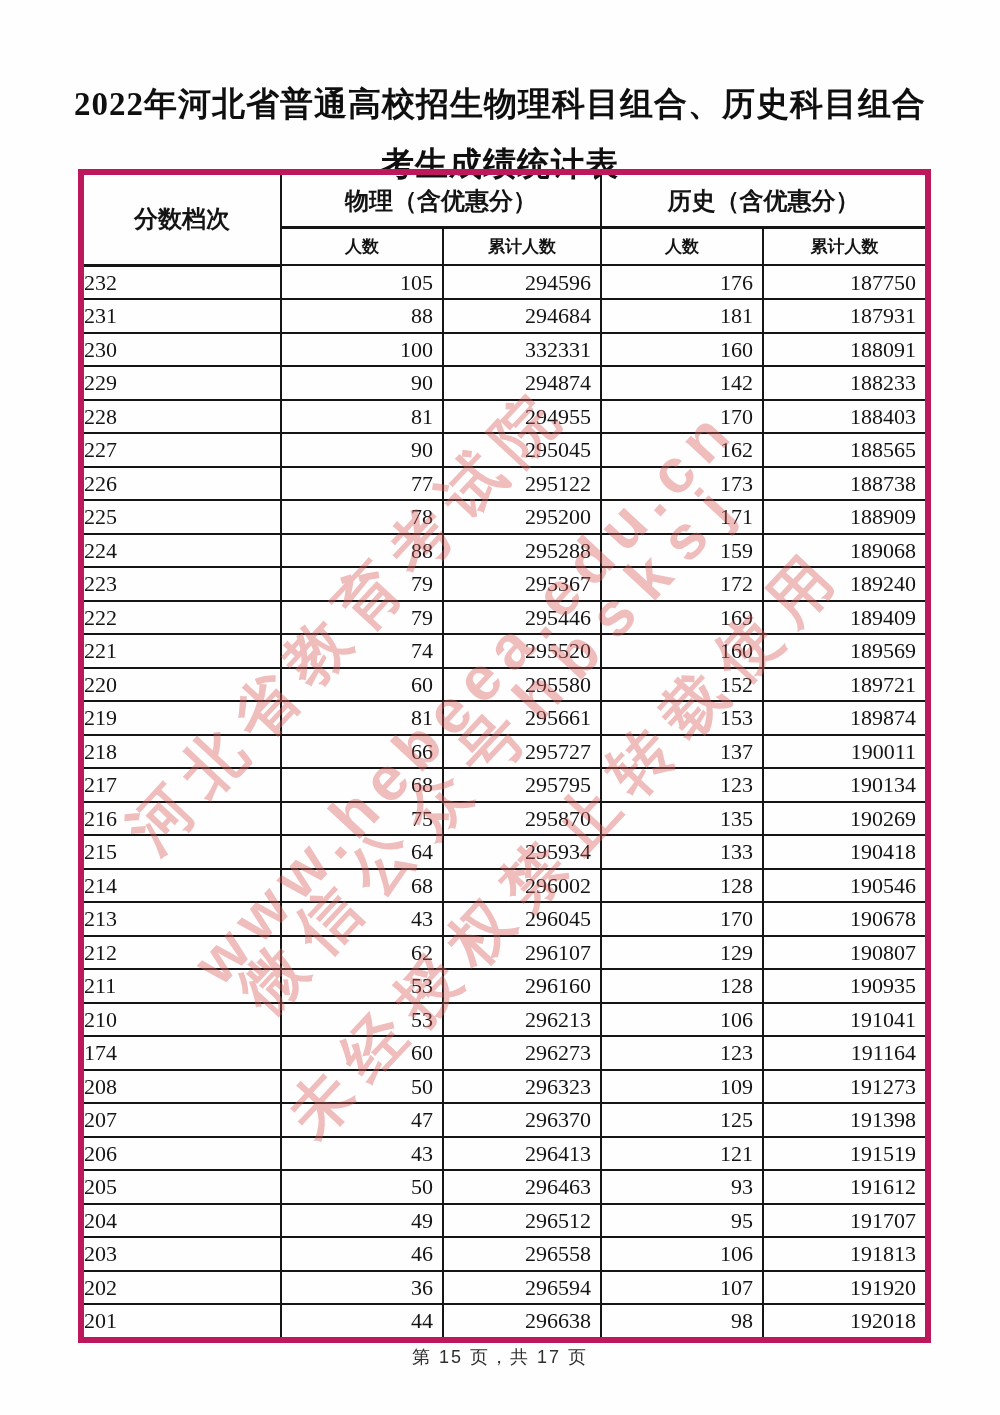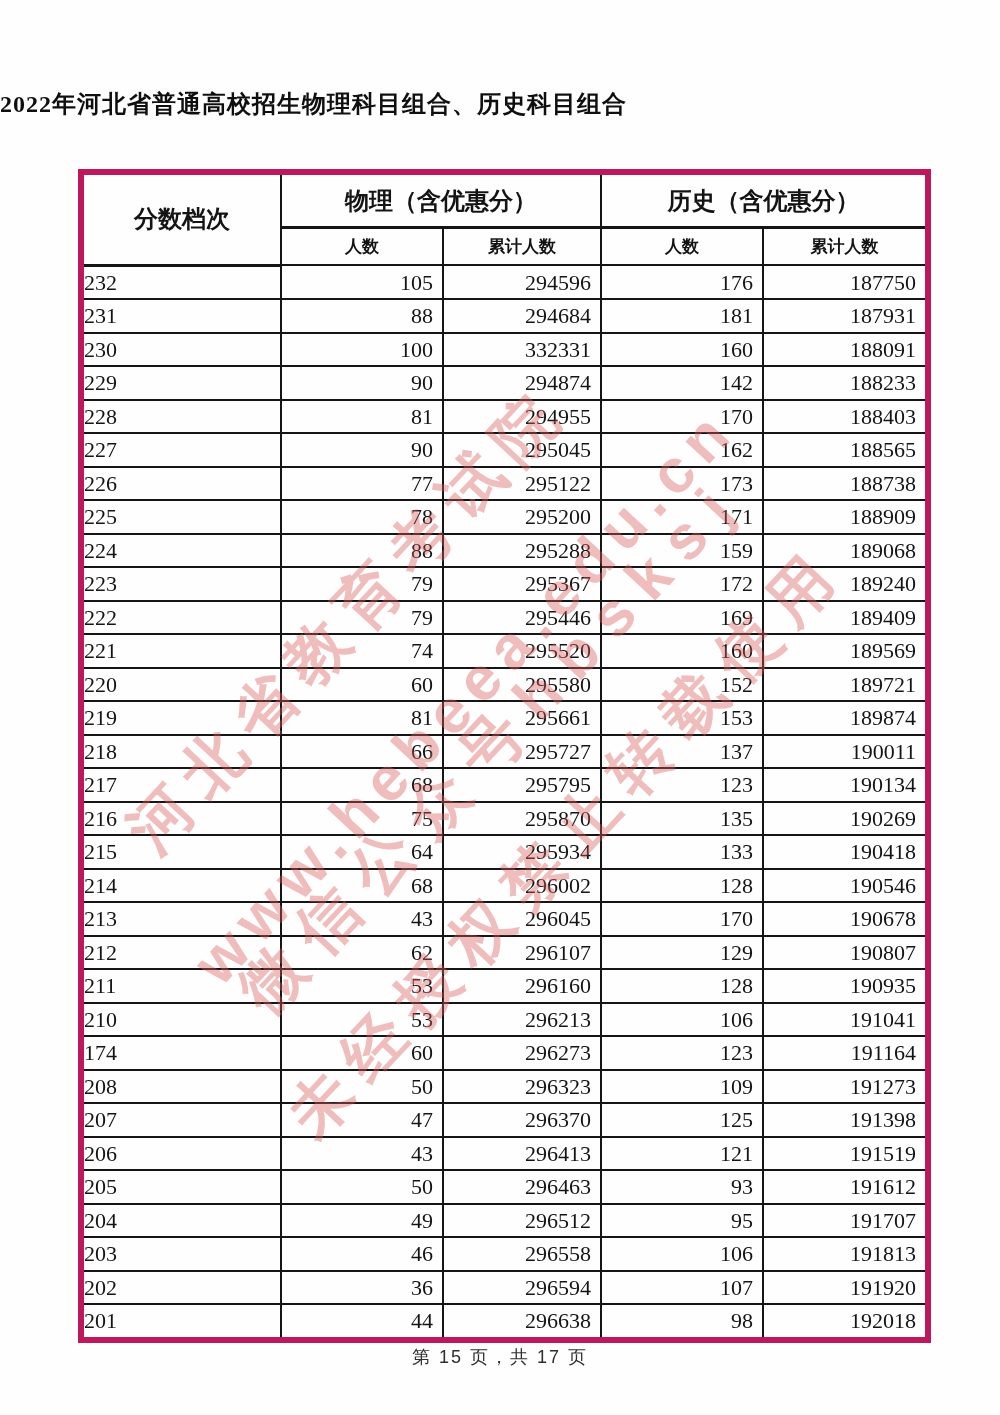--- a/index.html
+++ b/index.html
@@ -1,22 +1,22 @@
 <!DOCTYPE html>
 <html><head>
 <meta charset="utf-8">
 <style>
   html,body { margin:0; padding:0; background:#ffffff; }
   .page {
     position:relative; width:1000px; height:1415px; background:#fefefe;
     overflow:hidden; font-family:"Liberation Serif", serif; color:#141414;
   }
   .title {
-    position:absolute; top:74px; left:0; width:1000px; 
-    font-size:24px; font-weight:bold; line-height:60px; letter-spacing:1px;
+    position:absolute; top:74px; left:0; width:1000px; text-align:center;
+    font-size:33px; font-weight:bold; line-height:60px; letter-spacing:1px;
     color:#0f0f0f; z-index:2;
   }
   table.score {
     position:absolute; left:78px; top:169px; width:847px;
     border-collapse:collapse; table-layout:fixed; z-index:2;
     border:6px solid #be185d;
   }
   table.score th, table.score td {
     border:2px solid #151515; padding:0; overflow:hidden;
   }
@@ -42,20 +42,21 @@
   .wm3 { left:252px; top:960px;  font-size:62px; letter-spacing:18px; }
   .wm4 { left:300px; top:1085px; font-size:62px; letter-spacing:16px; }
 </style>
 </head>
 <body>
 
 <div class="page">
 
   <div class="title">
     <div>2022年河北省普通高校招生物理科目组合、历史科目组合</div>
+    <div>考生成绩统计表</div>
   </div>
 
   <table class="score">
     <colgroup>
       <col style="width:200px">
       <col style="width:162px">
       <col style="width:158px">
       <col style="width:162px">
       <col style="width:165px">
     </colgroup>

